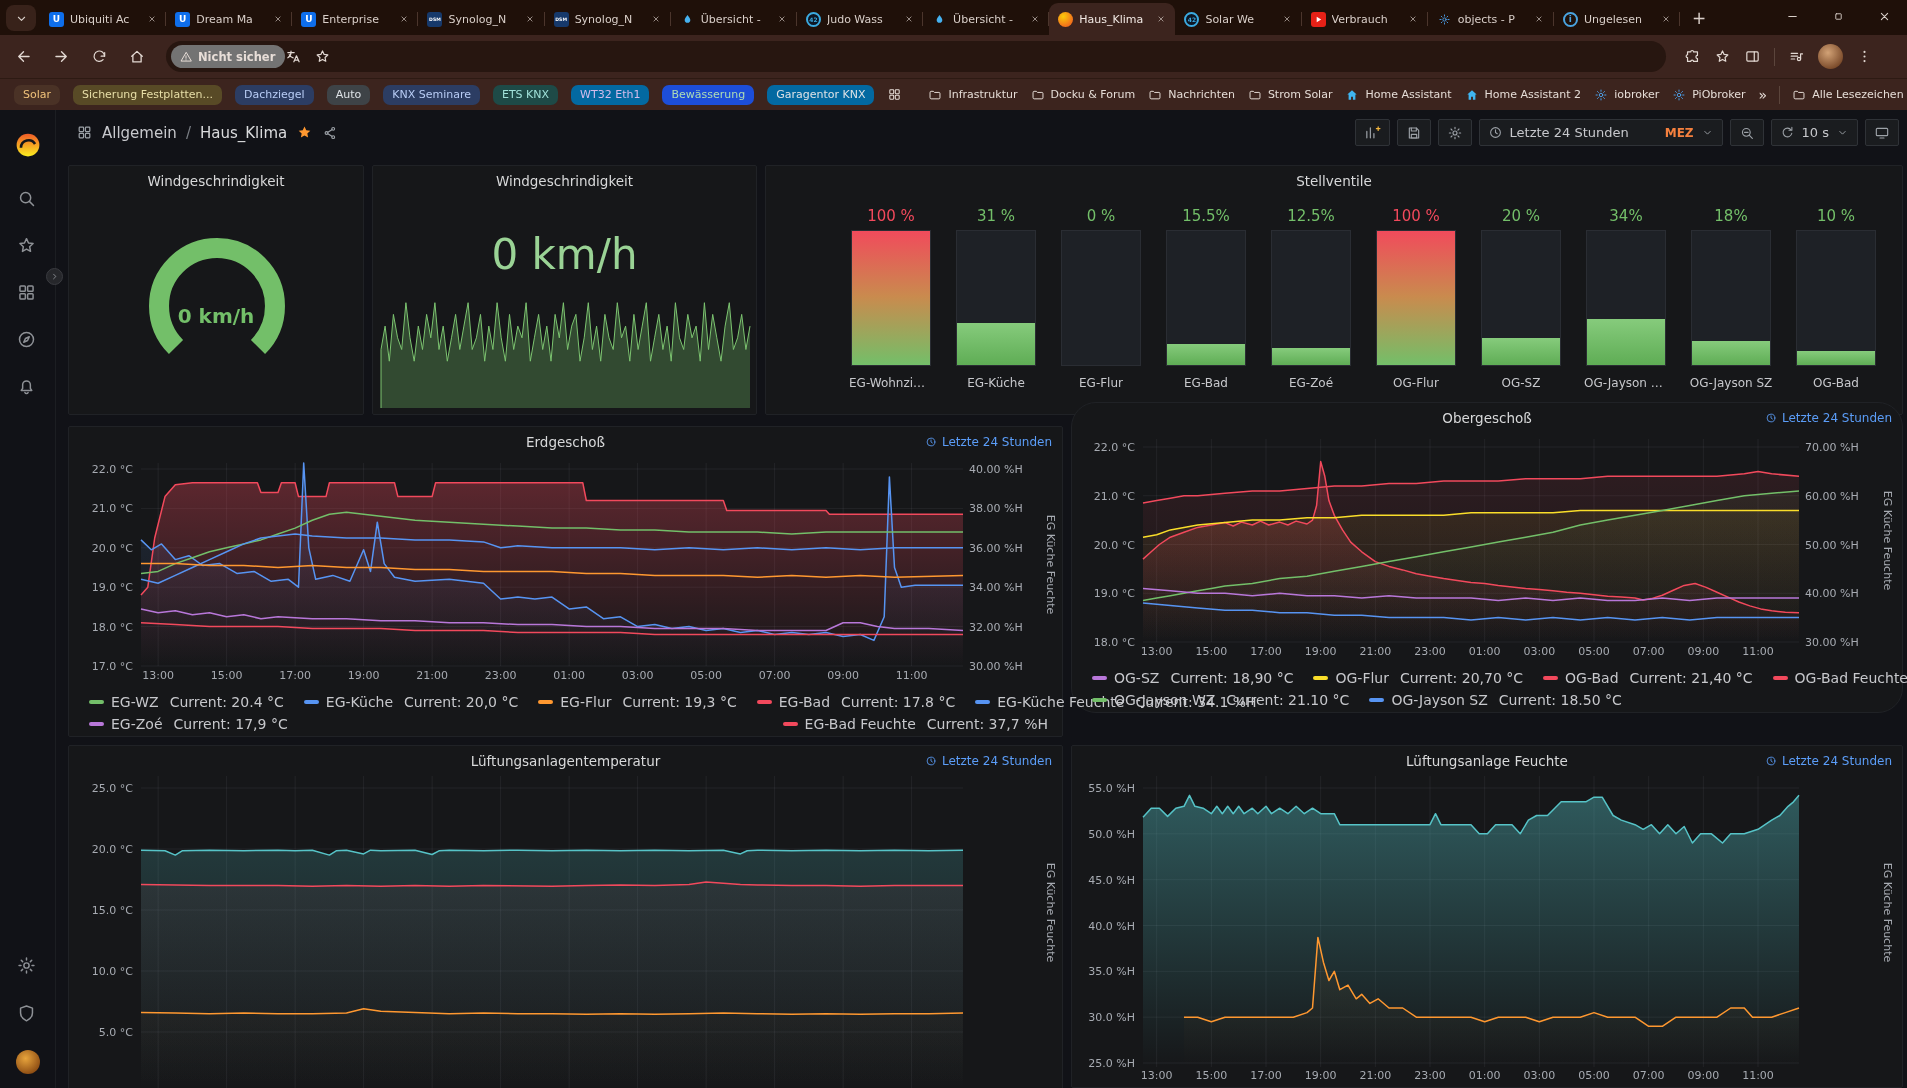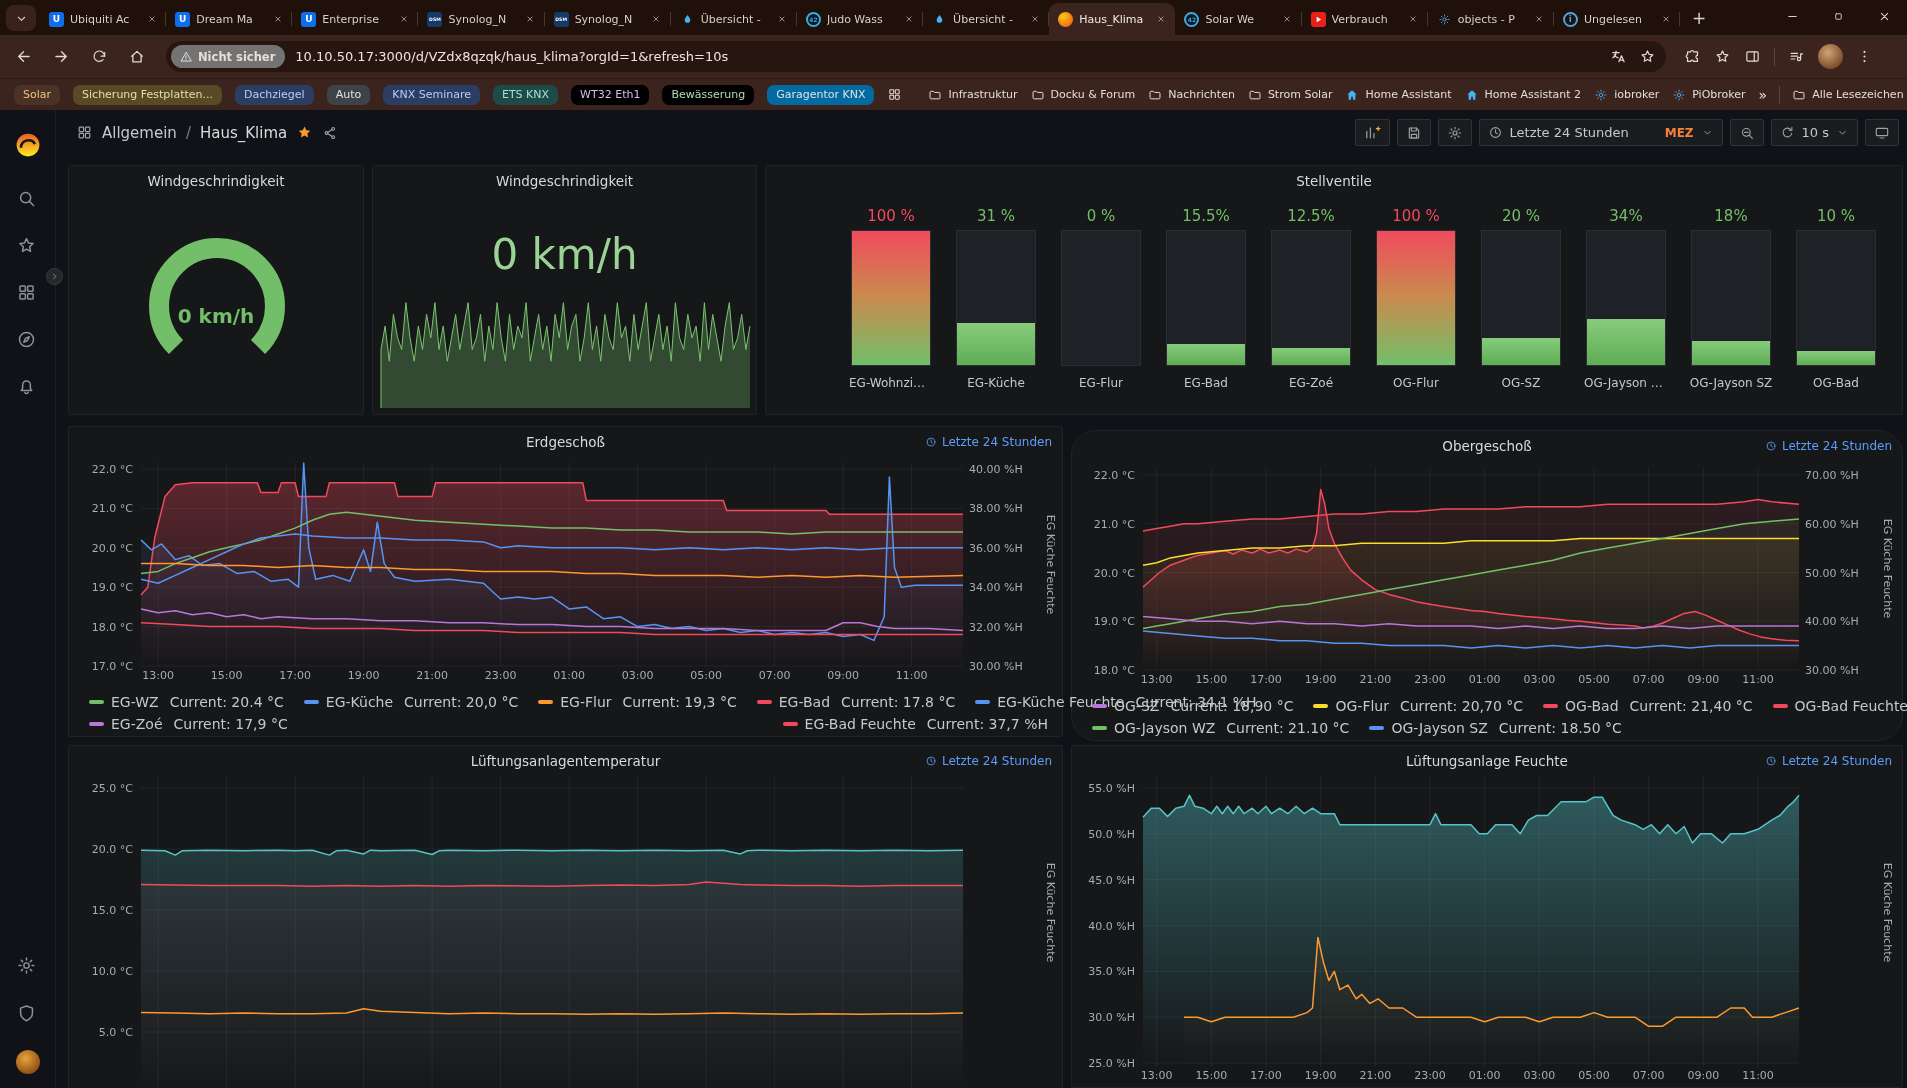--- a/index.html
+++ b/index.html
@@ -59,21 +59,21 @@
   .gbtn .tz{color:#F5803E;font-weight:bold;font-size:12px;padding-left:29px;}
 
   .panel{position:absolute;background:#161719;border:1px solid #202226;border-radius:2px;}
   .p-title{position:absolute;left:0;right:0;top:0;height:30px;line-height:30px;text-align:center;color:#D8D9DA;font-size:13.5px;font-weight:500;z-index:3;}
   .p-link{position:absolute;top:8px;right:10px;color:#5B9DF8;font-size:12px;display:flex;align-items:center;gap:5px;z-index:4;}
   .p-chart{position:absolute;left:0;top:0;}
   #p-gauge{left:68px;top:165px;width:296px;height:250px;}
   #p-stat{left:372px;top:165px;width:385px;height:250px;}
   #p-valves{left:765px;top:165px;width:1138px;height:250px;}
   #p-eg{left:68px;top:426px;width:995px;height:311px;}
-  #p-og{left:1071px;top:430px;width:832px;height:311px;border-radius:25px;}
+  #p-og{left:1071px;top:402px;width:832px;height:311px;border-radius:25px;}
   #p-lt{left:68px;top:745px;width:995px;height:383px;}
   #p-lf{left:1071px;top:745px;width:832px;height:343px;}
 
   .gauge-val{position:absolute;left:0;right:0;top:138px;text-align:center;color:#73BF69;font-size:20px;font-weight:bold;z-index:2;}
   .stat-val{position:absolute;left:0;right:0;top:64px;text-align:center;color:#9AD395;font-size:42px;font-weight:500;z-index:2;}
 
   .valve{position:absolute;width:84px;text-align:center;}
   .v-val{font-size:15px;height:20px;line-height:20px;}
   .v-bar{margin:4px auto 0;width:80px;height:136px;background:#1E2126;border:1px solid #2A2D33;position:relative;overflow:hidden;}
   .v-fill{position:absolute;left:0;right:0;bottom:0;}
@@ -280,21 +280,20 @@
     <div class="urlbox">
       <div class="secchip">
         <span class="chipic">
             <svg class="ic" width="14" height="14" viewBox="0 0 24 24" fill="none" stroke="currentColor" stroke-width="1.7" stroke-linecap="round" stroke-linejoin="round">
               <path d="M12 4.5L3.5 19h17z"></path>
               <path d="M12 10v4.2m0 2.6v.4"></path>
             </svg>
           </span>
         <span>Nicht sicher</span>
       </div>
-      <div class="url">10.10.50.17:3000/d/VZdx8qzqk/haus_klima?orgId=1&amp;refresh=10s</div>
       <div class="urlicons">
         <span id="ic-translate">
             <svg class="ic" width="17" height="17" viewBox="0 0 24 24" fill="none" stroke="currentColor" stroke-width="1.7" stroke-linecap="round" stroke-linejoin="round">
               <path d="M4 6.5h9M8.5 4.5v2c0 3.2-2.1 6-4.5 7.3M6 9.5c1.1 2.2 3.3 3.9 5.5 4.5"></path>
               <path d="M12.5 19.5l3.7-8.5 3.7 8.5m-6.3-2.4h5.2"></path>
             </svg>
           </span>
         <span id="ic-star1">
             <svg class="ic" width="17" height="17" viewBox="0 0 24 24" fill="none" stroke="currentColor" stroke-width="1.7" stroke-linecap="round" stroke-linejoin="round">
               <path d="M12 4.2l2.3 4.9 5.2.7-3.9 3.6 1 5.3-4.6-2.6-4.6 2.6 1-5.3-3.9-3.6 5.2-.7z"></path>
@@ -338,22 +337,22 @@
     </div>
   </div>
 
   <div class="bmbar" id="bmbar">
       <div class="pill" style="background: rgb(74, 50, 38); color: rgb(240, 194, 122);">Solar</div>
       <div class="pill" style="background: rgb(88, 74, 38); color: rgb(232, 223, 168);">Sicherung Festplatten...</div>
       <div class="pill" style="background: rgb(44, 61, 99); color: rgb(184, 204, 245);">Dachziegel</div>
       <div class="pill" style="background: rgb(62, 67, 71); color: rgb(221, 226, 230);">Auto</div>
       <div class="pill" style="background: rgb(44, 61, 99); color: rgb(184, 204, 245);">KNX Seminare</div>
       <div class="pill" style="background: rgb(30, 74, 71); color: rgb(159, 224, 216);">ETS KNX</div>
-      <div class="pill" style="background: #000000; color: rgb(212, 188, 236);">WT32 Eth1</div>
-      <div class="pill" style="background: #000000; color: rgb(174, 221, 180);">Bewässerung</div>
+      <div class="pill" style="background: #0369a1; color: rgb(212, 188, 236);">WT32 Eth1</div>
+      <div class="pill" style="background: #1d4ed8; color: rgb(174, 221, 180);">Bewässerung</div>
       <div class="pill" style="background: #0369a1; color: rgb(221, 226, 230);">Garagentor KNX</div>
       <span style="color: rgb(229, 220, 214);">
         <svg class="ic" width="15" height="15" viewBox="0 0 24 24" fill="none" stroke="currentColor" stroke-width="1.7" stroke-linecap="round" stroke-linejoin="round">
           <rect x="4.5" y="4.5" width="6.2" height="6.2" rx="1"></rect>
           <rect x="13.3" y="4.5" width="6.2" height="6.2" rx="1"></rect>
           <rect x="4.5" y="13.3" width="6.2" height="6.2" rx="1"></rect>
           <rect x="13.3" y="13.3" width="6.2" height="6.2" rx="1"></rect>
         </svg>
       </span>
       <span class="tsep"></span>

